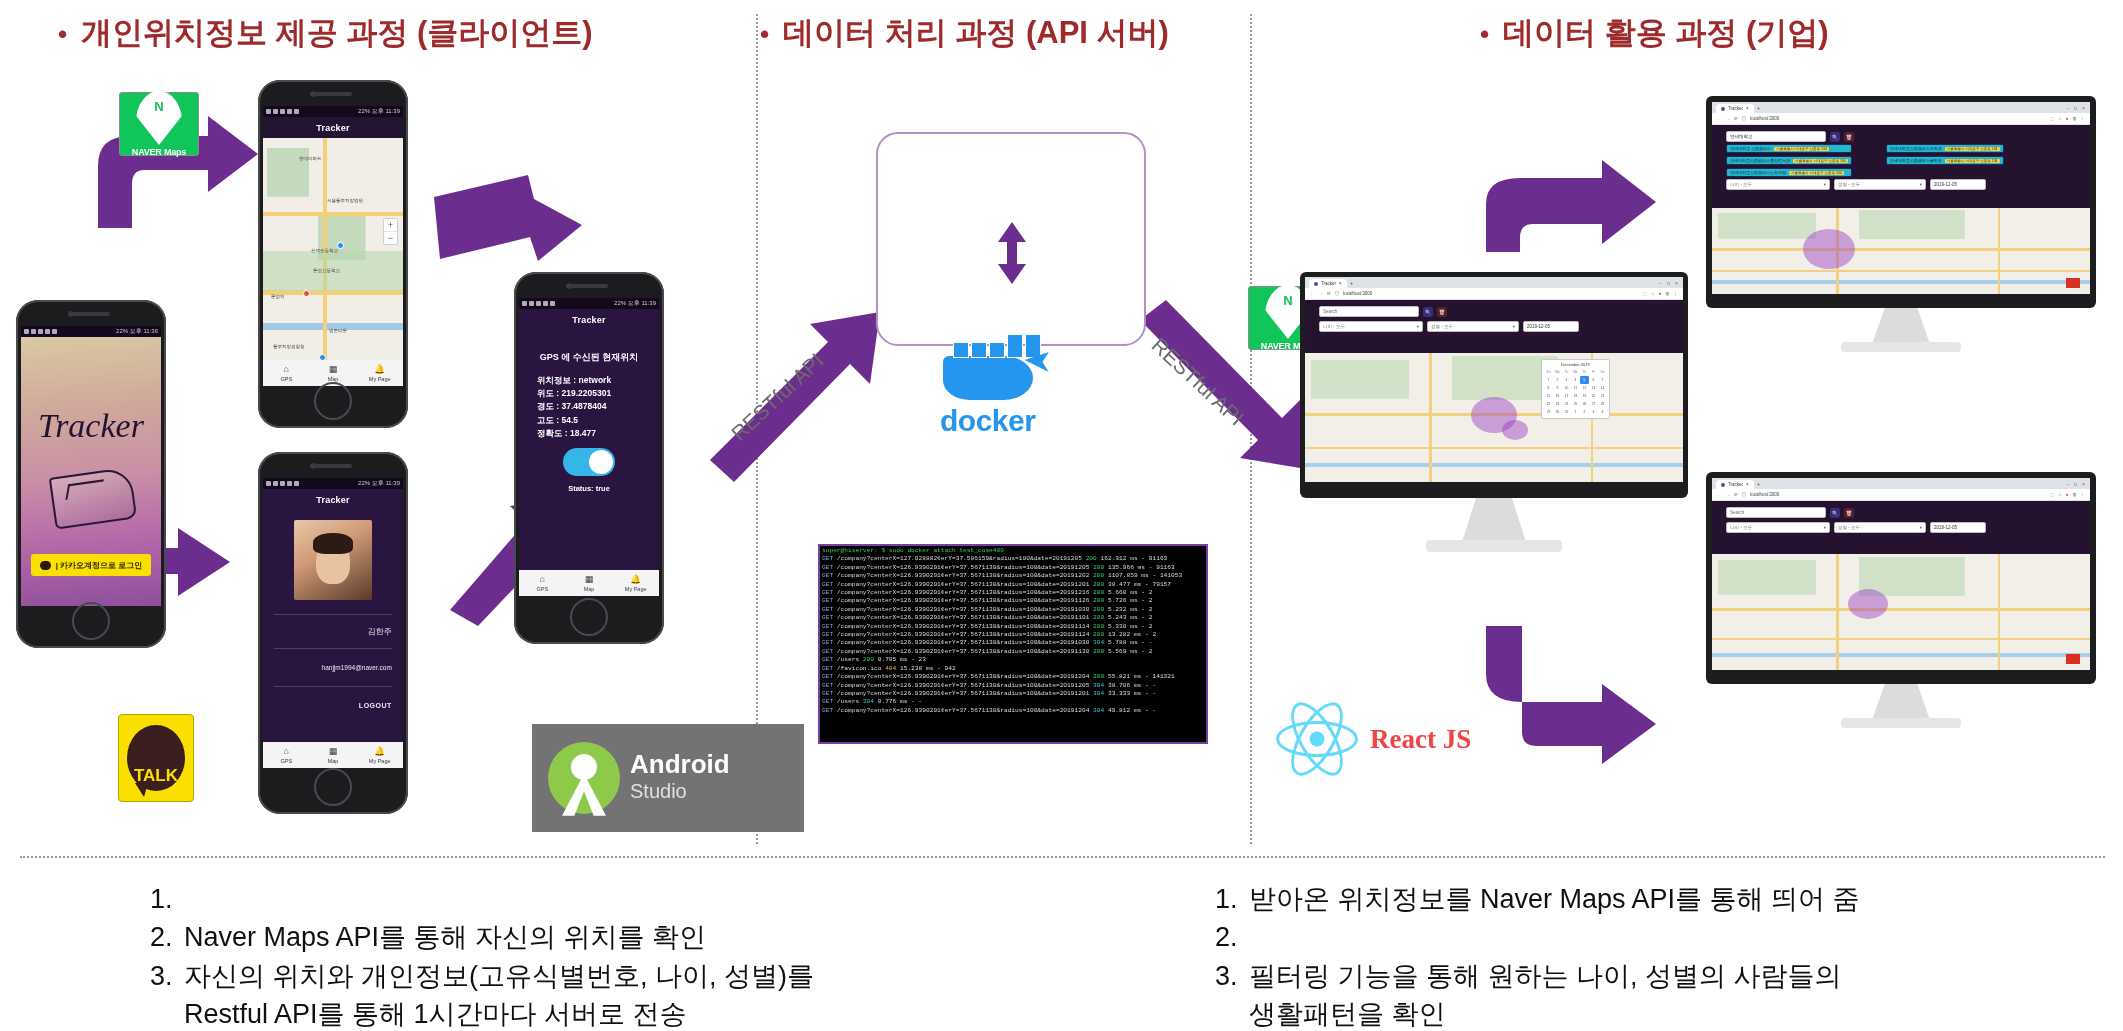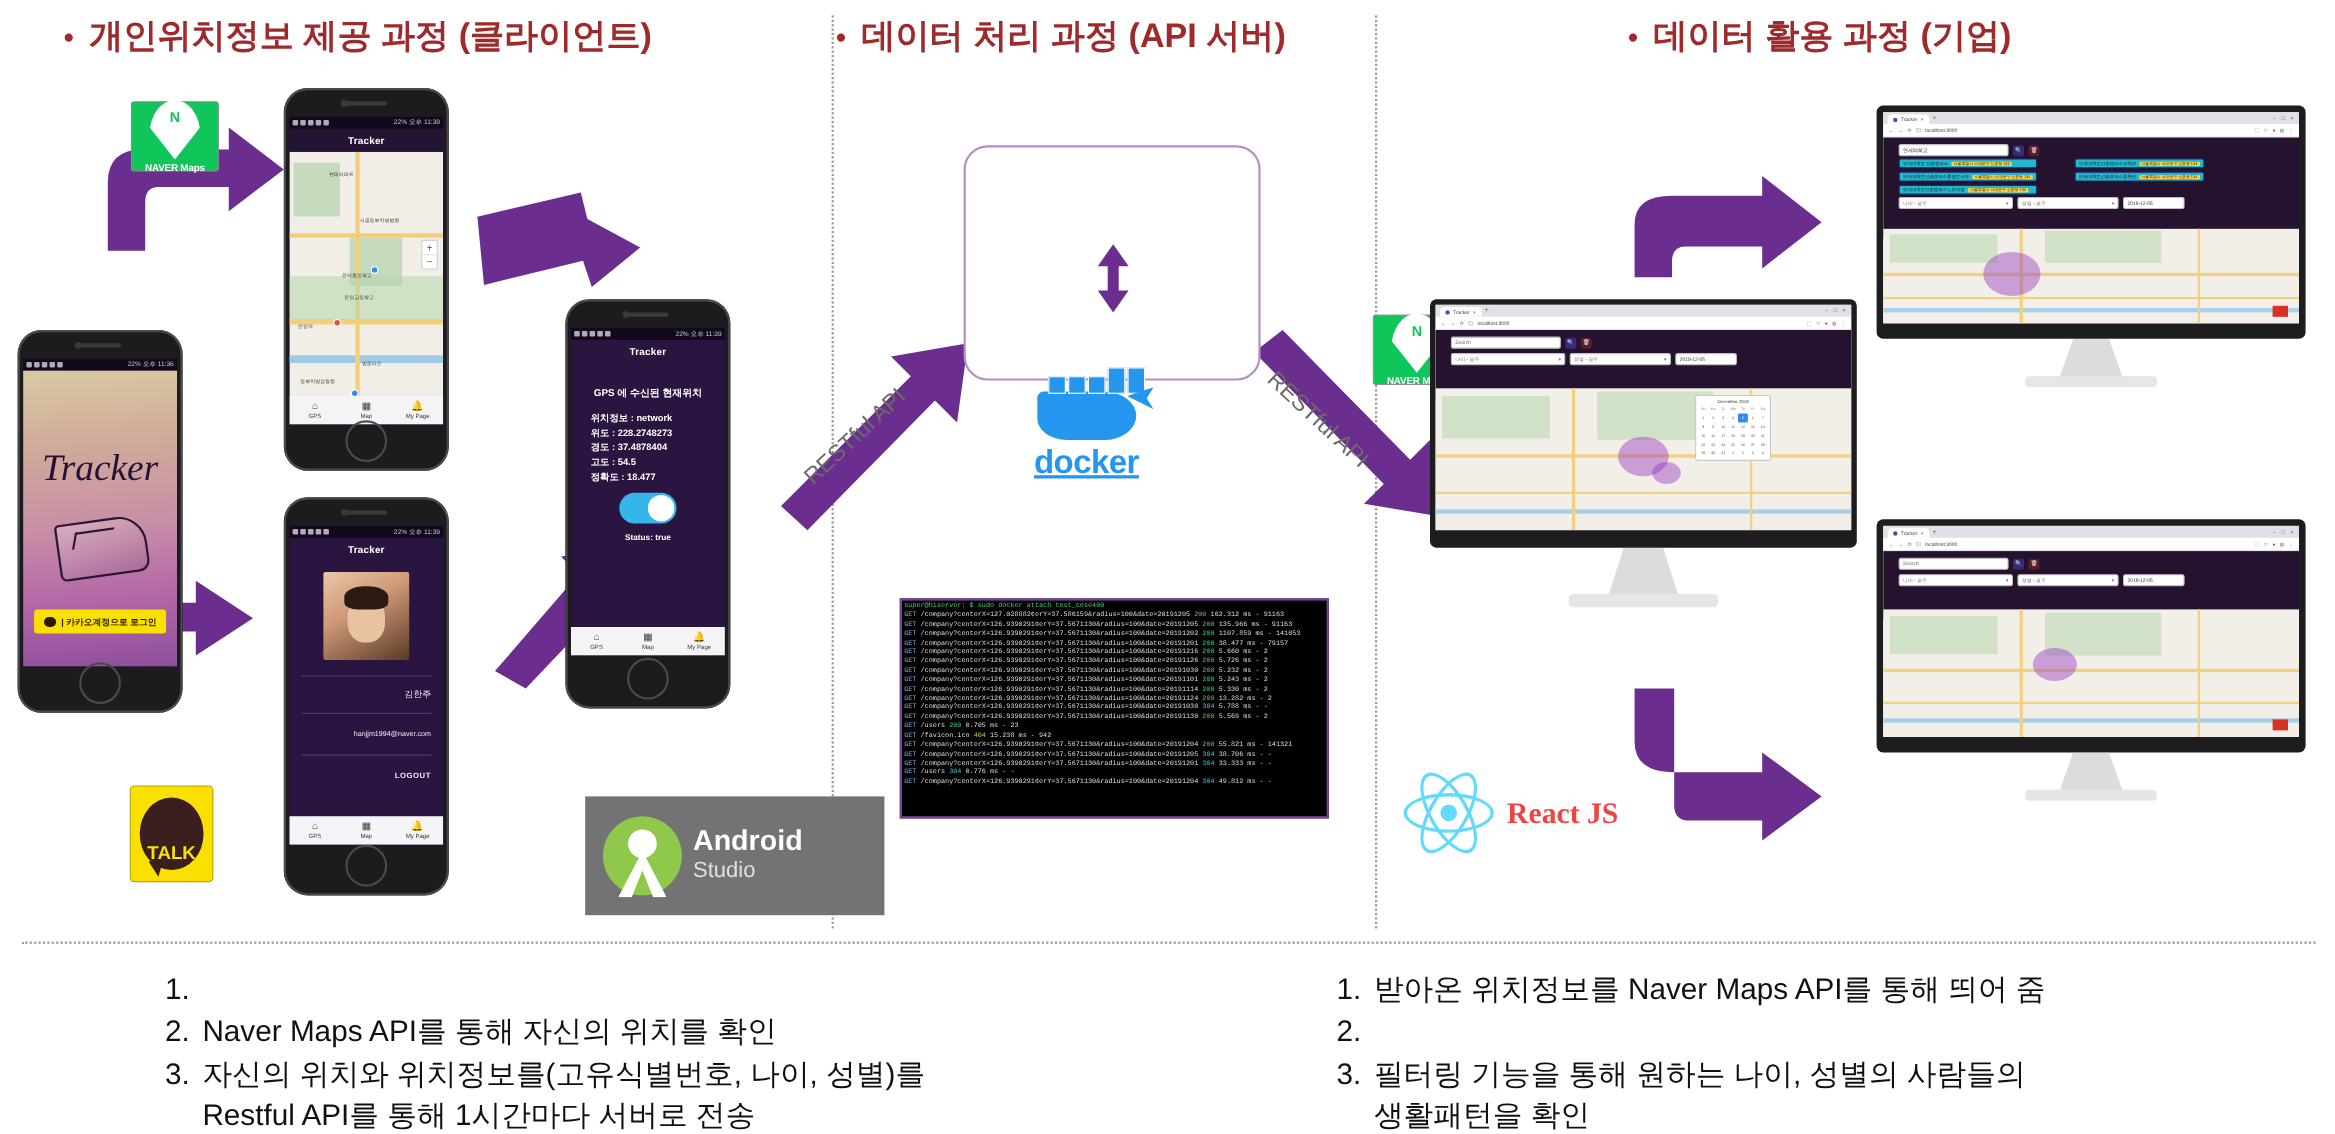--- a/index.html
+++ b/index.html
@@ -138,21 +138,21 @@
   .js-box{background:#f7df1e;width:52px;height:52px;display:flex;align-items:flex-end;justify-content:flex-end;
      padding:2px 5px;box-sizing:border-box;}
   .js-box b{font-size:32px;color:#111;font-weight:bold;line-height:1;}
 
   .docker-wrap{position:absolute;display:flex;flex-direction:column;align-items:center;}
   .whale{width:90px;height:44px;background:#2496ed;border-radius:8px 46% 46% 42%/8px 70% 70% 62%;position:relative;}
   .whale:after{content:"";position:absolute;right:-16px;top:-4px;width:24px;height:20px;background:#2496ed;
      clip-path:polygon(0 40%,100% 0,74% 50%,100% 100%);}
   .containers{position:absolute;left:10px;top:-22px;display:flex;gap:2px;align-items:flex-end;}
   .containers i{display:block;width:14px;background:#2496ed;border:1px solid #fff;}
-  .docker-txt{color:#2496ed;font-size:30px;font-weight:600;margin-top:4px;letter-spacing:-.5px;text-decoration:underline;}
+  .docker-txt{color:#2496ed;font-size:30px;font-weight:600;margin-top:4px;letter-spacing:-.5px;}
 
   
   .term{position:absolute;background:#000;border:2px solid #7a3fa0;overflow:hidden;}
   .term pre{margin:0;padding:1px 2px;color:#dcdcdc;font-family:"Liberation Mono","DejaVu Sans Mono",monospace;
      font-size:6.2px;line-height:8.4px;white-space:pre;}
   .term .k200{color:#3ecf6a;} .term .k304{color:#3ec7cf;} .term .k404{color:#d8c14a;}
   .term .prompt{color:#3ecf6a;} .term .pth{color:#7ea6d8;}
 
   
   .monitor{position:absolute;}
@@ -413,21 +413,21 @@
           <i></i>
           <i></i>
           <i></i>
         </span>
       <span><span>22%</span> <span>오후 11:39</span></span>
     </div>
     <div class="apptitle">Tracker</div>
     <div class="gps-h">GPS 에 수신된 현재위치</div>
     <div class="gps-list">
       <div>위치정보 : network</div>
-      <div>위도 : 228.2748273</div>
+      <div>위도 : 219.2205301</div>
       <div>경도 : 37.4878404</div>
       <div>고도 : 54.5</div>
       <div>정확도 : 18.477</div>
     </div>
     <div class="toggle">
         <i></i>
       </div>
     <div class="status-true">Status: true</div>
     <div class="navbar">
       <div><span class="g">⌂</span><span>GPS</span></div>
@@ -753,21 +753,21 @@
 <div class="notes" style="left:150px;top:880px;">
   <div class="row">
       <span class="num">1.</span>
     </div>
   <div class="row">
       <span class="num">2.</span>
       <span>Naver Maps API를 통해 자신의 위치를 확인</span>
     </div>
   <div class="row">
       <span class="num">3.</span>
-      <span>자신의 위치와 위치정보를(고유식별번호, 나이, 성별)를</span>
+      <span>자신의 위치와 개인정보(고유식별번호, 나이, 성별)를</span>
     </div>
   <div class="cont">Restful API를 통해 1시간마다 서버로 전송</div>
 </div>
 
 <div class="notes" style="left:1215px;top:880px;">
   <div class="row">
       <span class="num">1.</span>
       <span>받아온 위치정보를 Naver Maps API를 통해 띄어 줌</span>
     </div>
   <div class="row">

